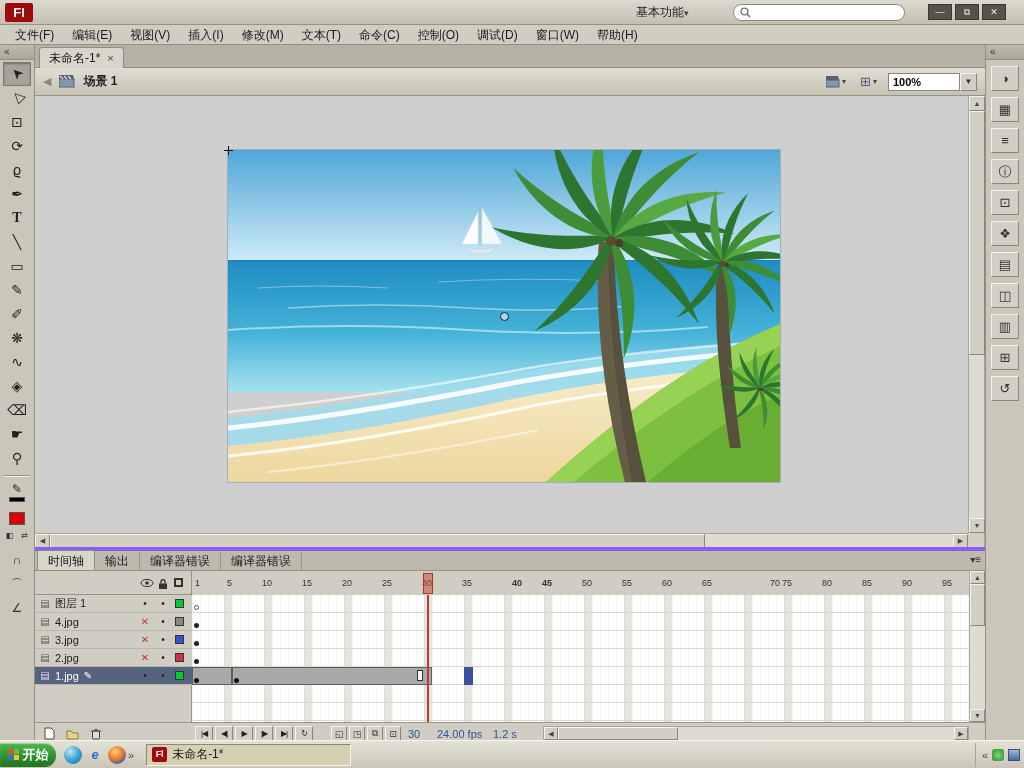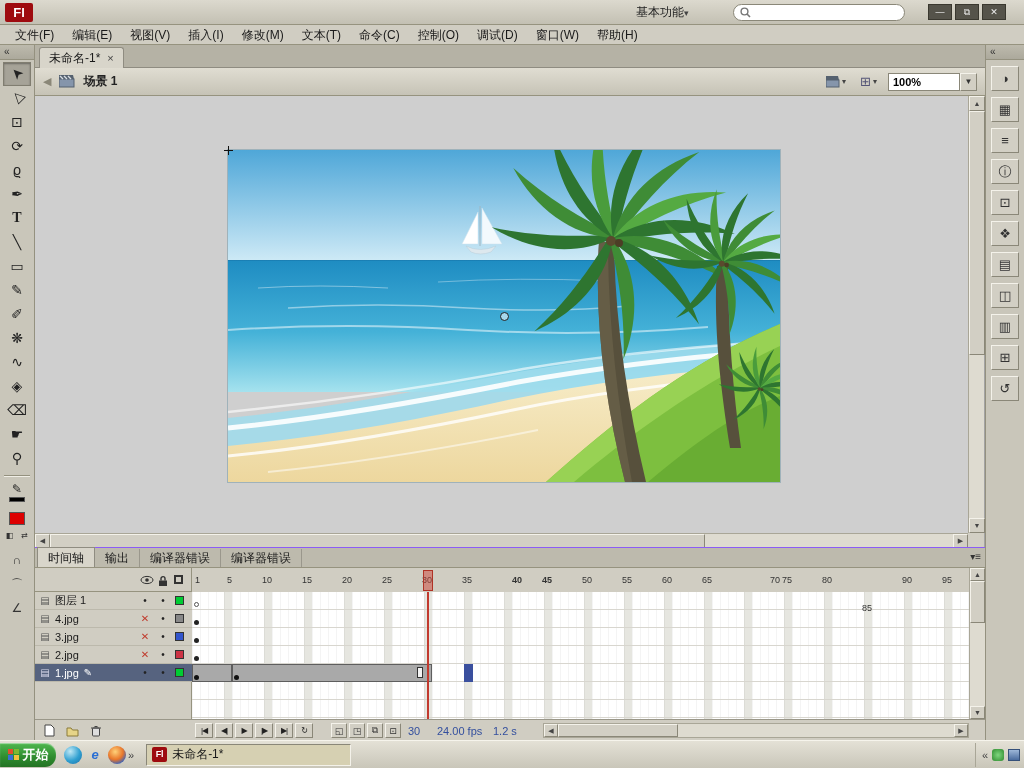--- a/index.html
+++ b/index.html
@@ -89,21 +89,21 @@
   .sb-btn { position:absolute; display:flex; align-items:center; justify-content:center; font-size:7px; color:#444; }
   .v-up { left:0; top:0; width:16px; height:15px; }
   .v-dn { left:0; bottom:0; width:16px; height:15px; }
   .v-thumb { position:absolute; left:0; top:15px; width:16px; height:244px; }
   .h-le { left:0; top:0; width:15px; height:14px; }
   .h-ri { right:0; top:0; width:15px; height:14px; }
   .h-thumb { position:absolute; left:15px; top:0; width:655px; height:14px; }
   .sb-corner { position:absolute; left:933px; top:437px; width:16px; height:14px; background:#d2cfc4; }
 
   
-  .timeline { position:absolute; left:35px; top:547px; width:950px; height:193px; background:#d0cdc2; border-top:1px solid #8b5cf6; }
+  .timeline { position:absolute; left:35px; top:547px; width:950px; height:193px; background:#d0cdc2; border-top:4px solid #8b5cf6; }
   .tl-tabs { position:absolute; left:0; top:0; width:950px; height:20px; background:#bdbaad; display:flex; align-items:flex-end; padding-left:2px; border-bottom:1px solid #96937f; }
   .tl-tab { height:18px; line-height:18px; padding:0 10px; font-size:12px; border-right:1px solid #9a978c; background:#bdbaad; }
   .tl-tab[data-active="true"] { height:20px; line-height:20px; background:#d8d5ca; border:1px solid #8f8c81; border-bottom:none; }
   .panel-menu { position:absolute; right:4px; top:3px; font-size:10px; color:#333; }
 
   .layers-pane { position:absolute; left:0; top:20px; width:157px; height:151px; background:#d0cdc2; border-right:1px solid #96937f; }
   .lp-head { position:absolute; left:0; top:0; width:157px; height:24px; border-bottom:1px solid #96937f; }
   .lp-head .hicon { position:absolute; top:7px; }
   .outline-sq { display:inline-block; width:9px; height:9px; border:2px solid #333; }
   .layer-rows { position:absolute; left:0; top:24px; width:157px; }
@@ -520,21 +520,21 @@
         <div class="ruler-label" data-name="ruler-label" style="left: 240px;">35</div>
         <div class="ruler-label" data-name="ruler-label" style="left: 290px; font-weight: bold;">40</div>
         <div class="ruler-label" data-name="ruler-label" style="left: 320px; font-weight: bold;">45</div>
         <div class="ruler-label" data-name="ruler-label" style="left: 360px;">50</div>
         <div class="ruler-label" data-name="ruler-label" style="left: 400px;">55</div>
         <div class="ruler-label" data-name="ruler-label" style="left: 440px;">60</div>
         <div class="ruler-label" data-name="ruler-label" style="left: 480px;">65</div>
         <div class="ruler-label" data-name="ruler-label" style="left: 520px; margin-left: 28px;">70</div>
         <div class="ruler-label" data-name="ruler-label" style="left: 560px;">75</div>
         <div class="ruler-label" data-name="ruler-label" style="left: 600px;">80</div>
-        <div class="ruler-label" data-name="ruler-label" style="left: 640px; margin-top: 28px;">85</div>
+        <div class="ruler-label" data-name="ruler-label" style="left: 640px;">85</div>
         <div class="ruler-label" data-name="ruler-label" style="left: 680px;">90</div>
         <div class="ruler-label" data-name="ruler-label" style="left: 720px;">95</div>
         <div class="ruler-marker" data-name="ruler-marker" style="left: 231px;"></div>
         <div class="playhead-line" data-name="playhead-line" style="left: 235px;"></div>
         <div class="f1-hollow" data-name="f1-hollow" style="left: 2px; top: 34px;"></div>
         <div class="f1-filled" data-name="f1-filled" style="left: 2px; top: 52px;"></div>
         <div class="f1-filled" data-name="f1-filled" style="left: 2px; top: 70px;"></div>
         <div class="f1-filled" data-name="f1-filled" style="left: 2px; top: 88px;"></div>
         <div class="kf-span" data-name="kf-span" style="left: 0px; width: 40px; top: 96px;"></div>
         <div class="kf-span" data-name="kf-span" style="left: 40px; width: 200px; top: 96px;"></div>

